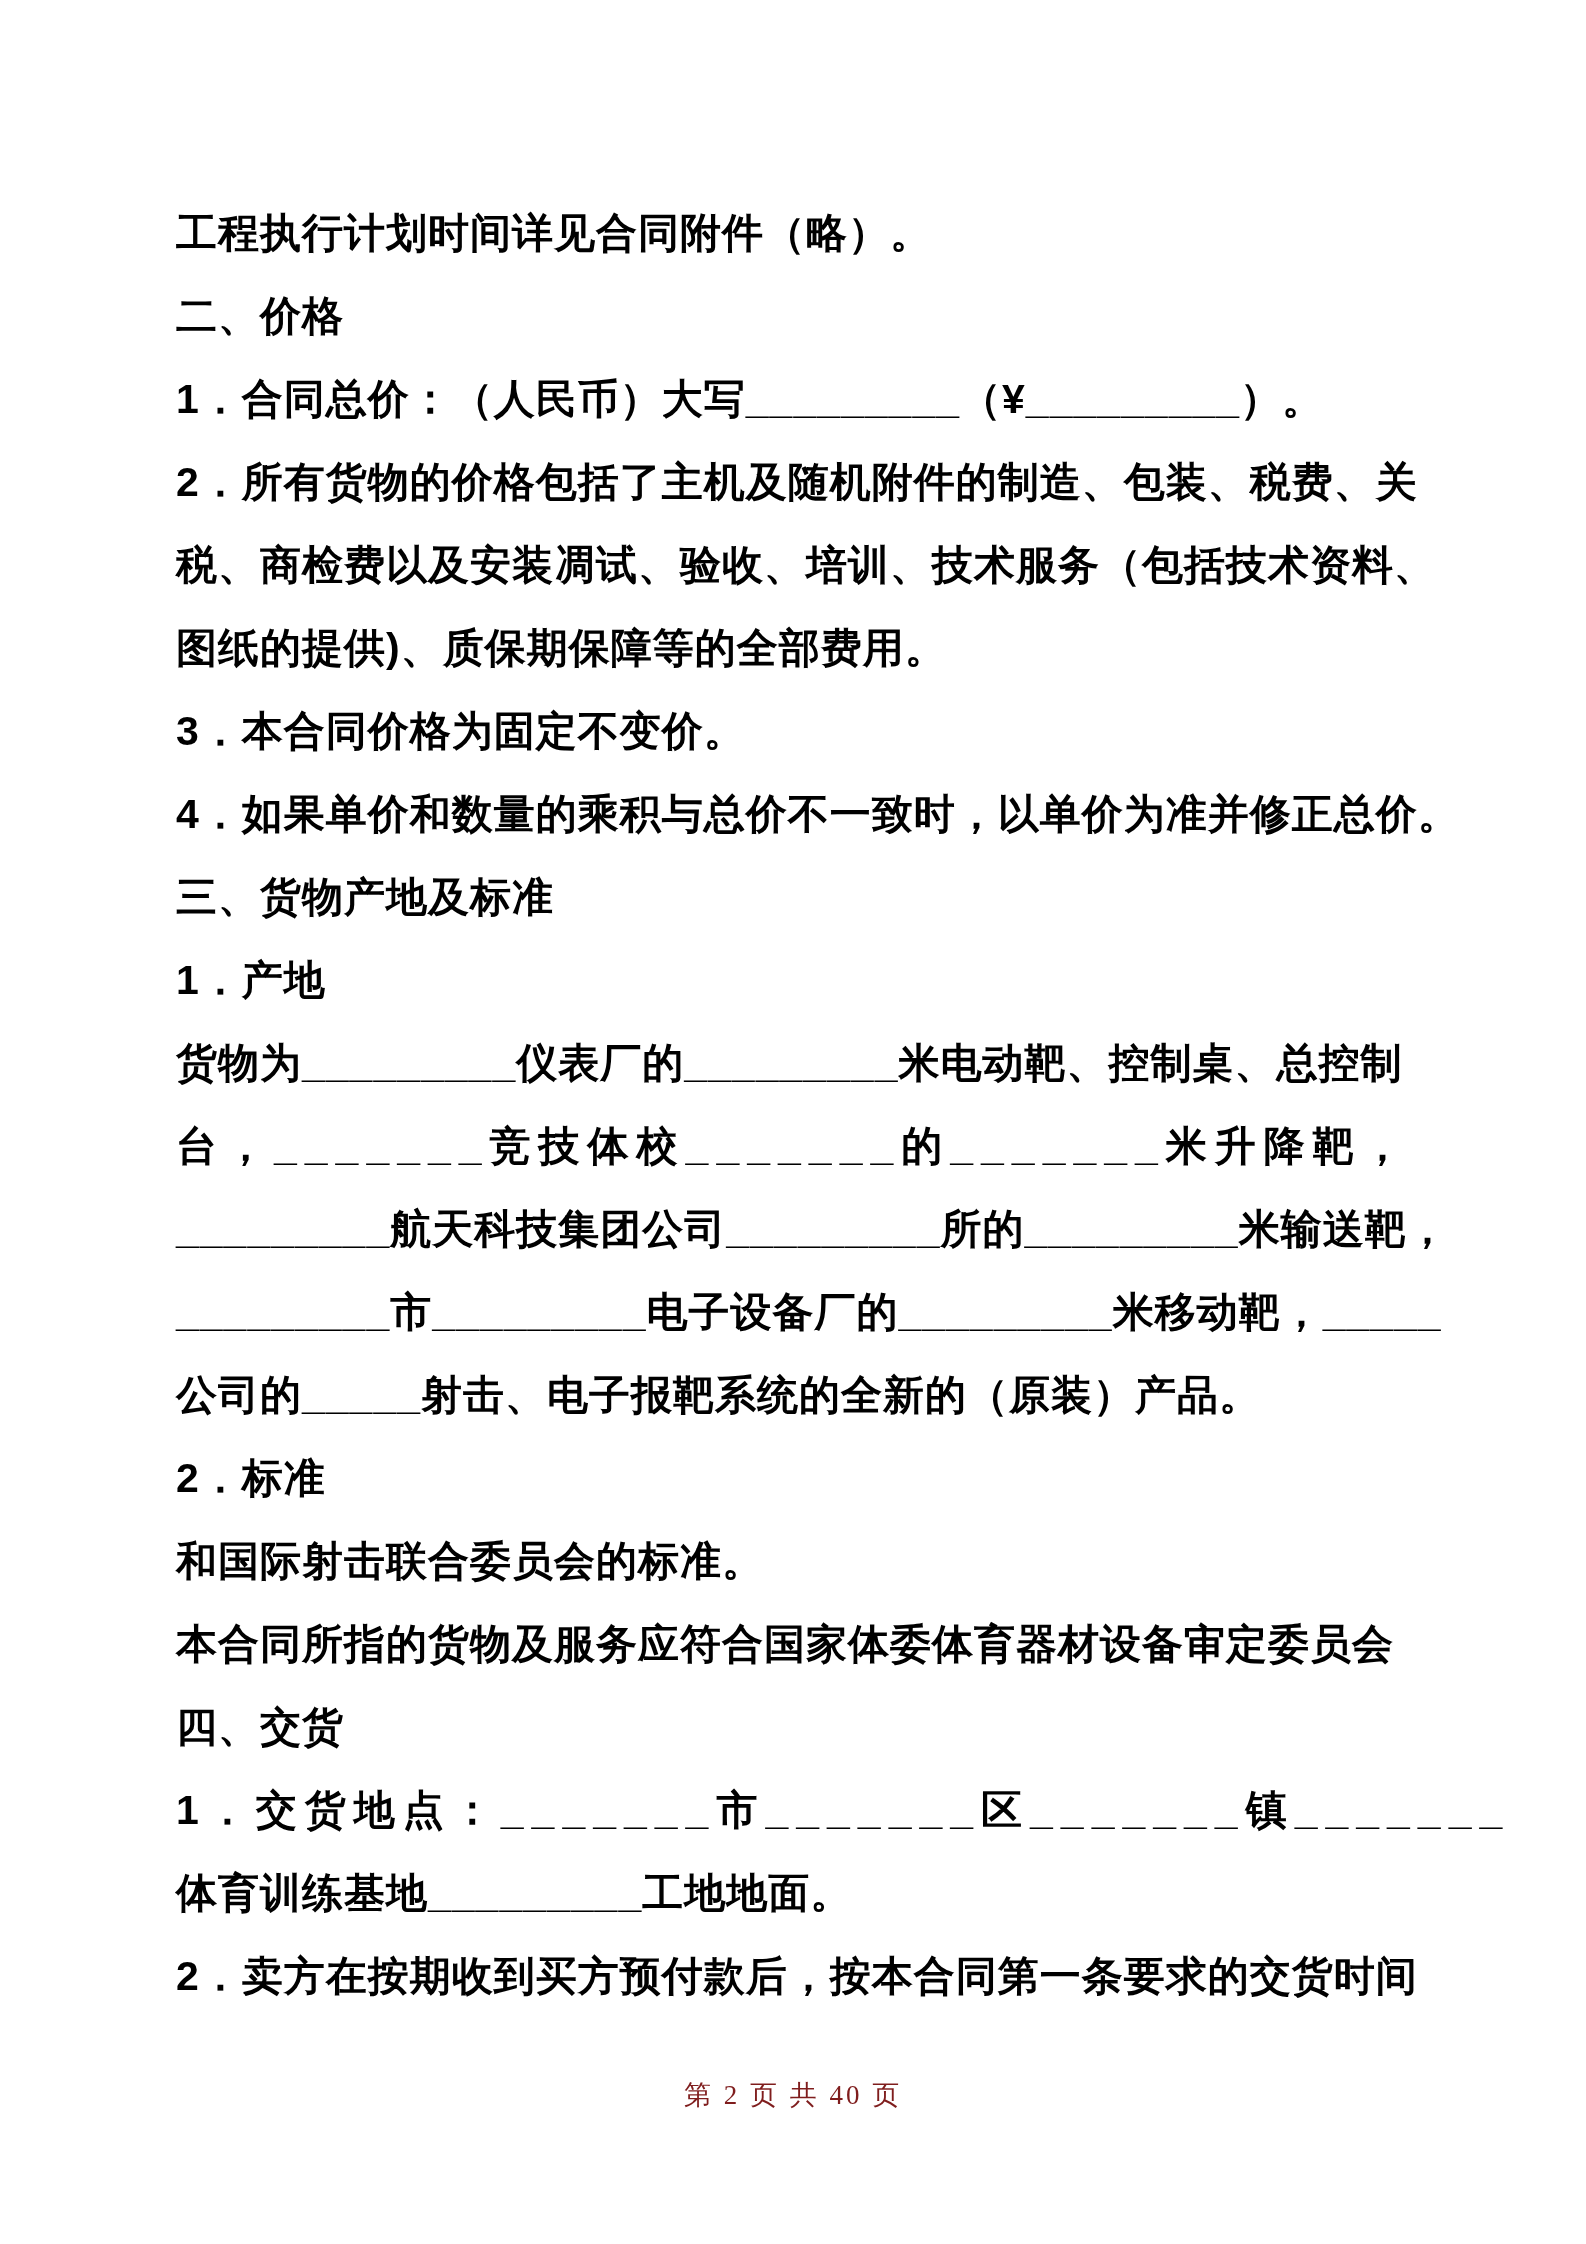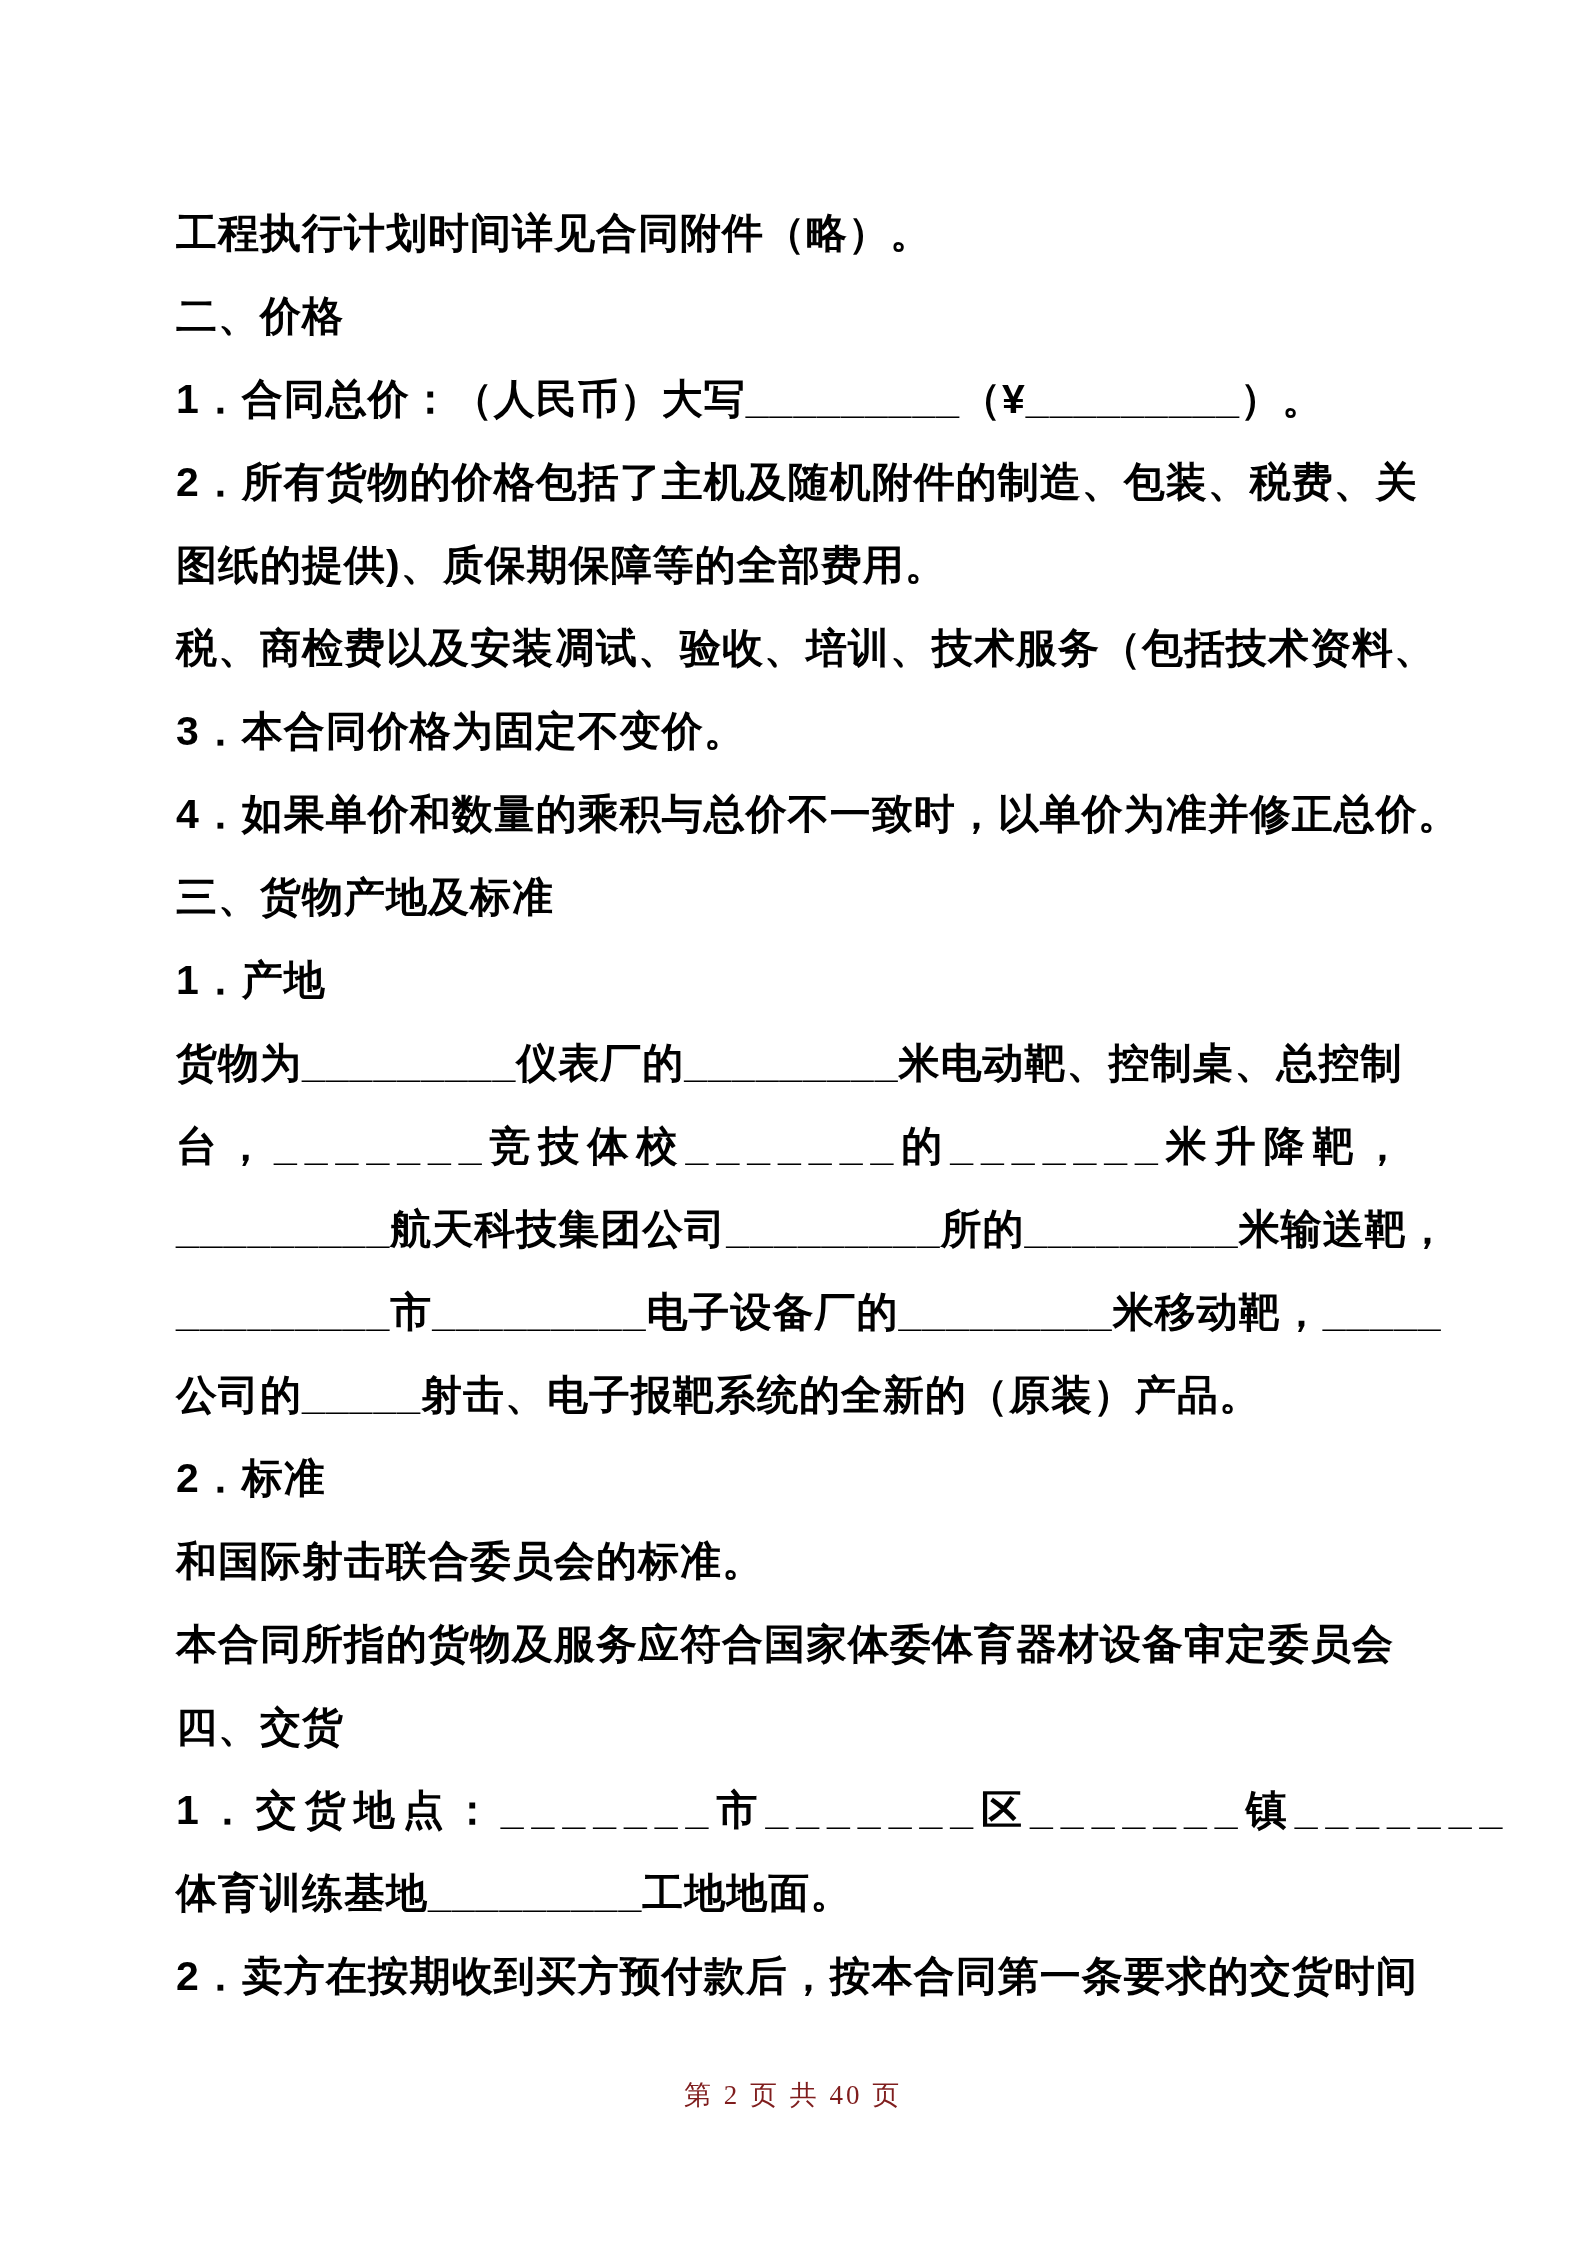--- a/index.html
+++ b/index.html
@@ -50,22 +50,22 @@
 </style>
 </head>
 <body>
 
 <main class="page">
   <div class="doc" id="doc-body">
       <div class="line">工程执行计划时间详见合同附件（略）。</div>
       <div class="line">二、价格</div>
       <div class="line">1．合同总价：（人民币）大写_________（¥_________）。</div>
       <div class="line">2．所有货物的价格包括了主机及随机附件的制造、包装、税费、关</div>
+      <div class="line">税、商检费以及安装凋试、验收、培训、技术服务（包括技术资料、</div>
       <div class="line">图纸的提供)、质保期保障等的全部费用。</div>
-      <div class="line">税、商检费以及安装凋试、验收、培训、技术服务（包括技术资料、</div>
       <div class="line">3．本合同价格为固定不变价。</div>
       <div class="line">4．如果单价和数量的乘积与总价不一致时，以单价为准并修正总价。</div>
       <div class="line">三、货物产地及标准</div>
       <div class="line">1．产地</div>
       <div class="line">货物为_________仪表厂的_________米电动靶、控制桌、总控制</div>
       <div class="line justify">台，_______竞技体校_______的_______米升降靶，</div>
       <div class="line">_________航天科技集团公司_________所的_________米输送靶，</div>
       <div class="line">_________市_________电子设备厂的_________米移动靶，_____</div>
       <div class="line">公司的_____射击、电子报靶系统的全新的（原装）产品。</div>
       <div class="line">2．标准</div>

